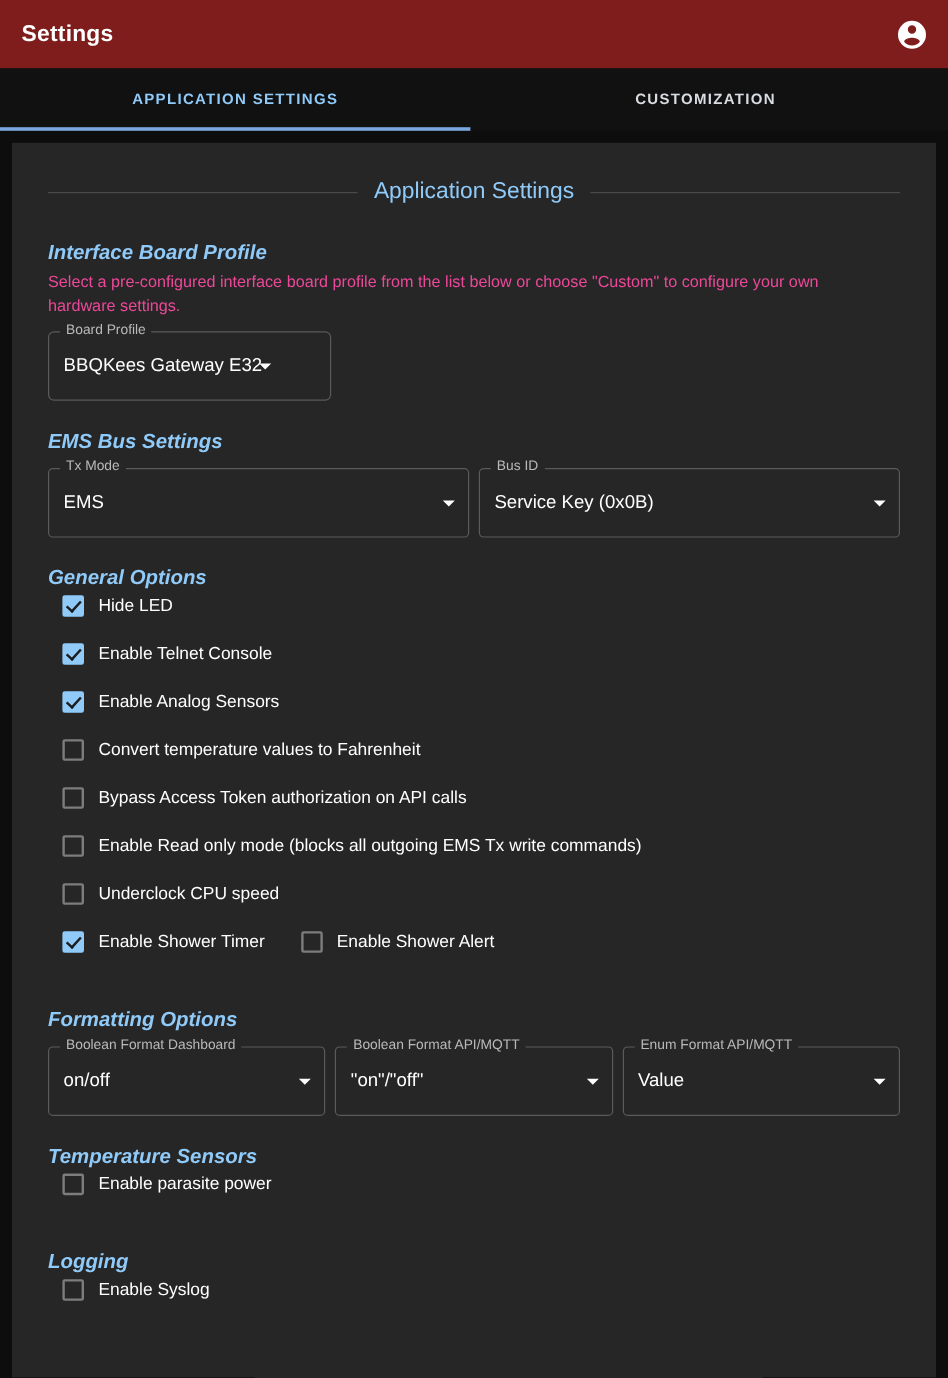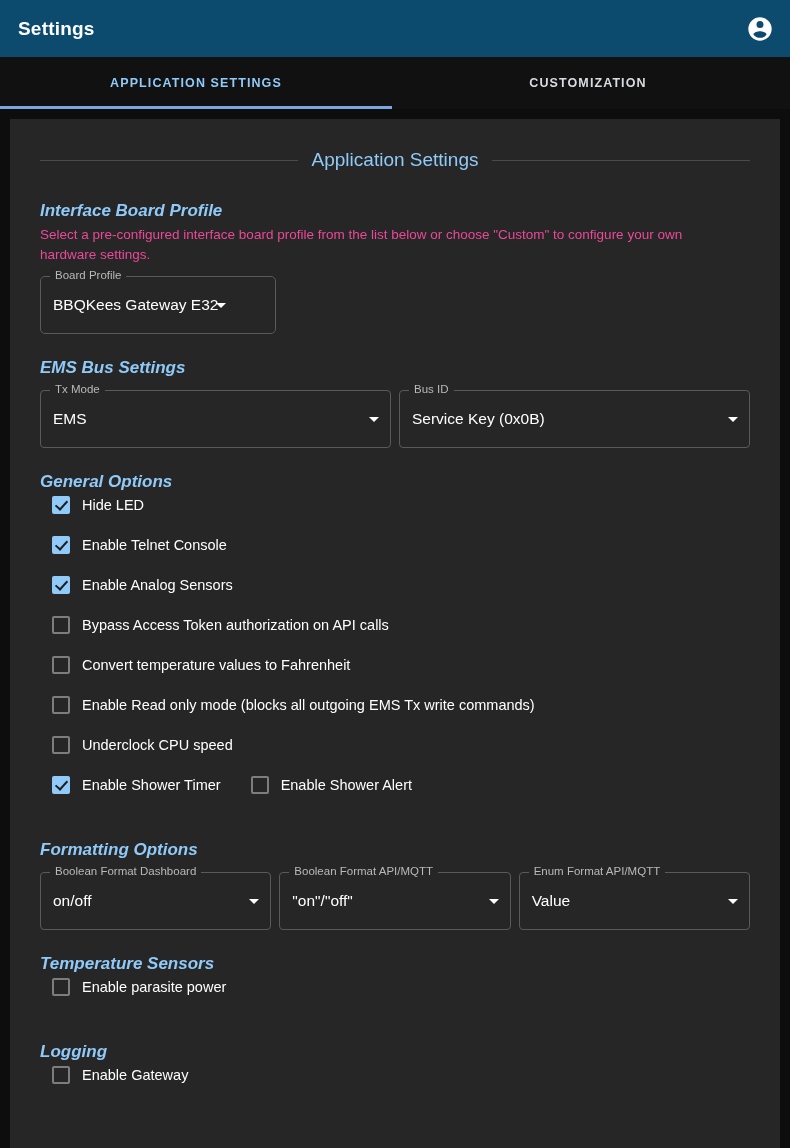--- a/index.html
+++ b/index.html
@@ -7,21 +7,21 @@
     margin: 0; padding: 0;
     width: 790px; height: 1148px;
     background: #0d0d0d;
     font-family: "Liberation Sans", sans-serif;
     overflow: hidden;
   }
 
   
   .appbar {
     height: 57px;
-    background: #0c4a6e;
+    background: #7f1d1d;
     display: flex;
     align-items: center;
     justify-content: space-between;
     padding: 0 16px 0 18px;
   }
   .appbar-title {
     color: #ffffff;
     font-size: 19px;
     font-weight: bold;
     letter-spacing: .2px;
@@ -255,27 +255,27 @@
   </div>
   <div class="cb-row">
     <div class="cb-group">
       <div class="cbox on"></div>
       <div class="cb-label">Enable Analog Sensors</div>
     </div>
   </div>
   <div class="cb-row">
     <div class="cb-group">
       <div class="cbox off"></div>
+      <div class="cb-label">Convert temperature values to Fahrenheit</div>
+    </div>
+  </div>
+  <div class="cb-row">
+    <div class="cb-group">
+      <div class="cbox off"></div>
       <div class="cb-label">Bypass Access Token authorization on API calls</div>
-    </div>
-  </div>
-  <div class="cb-row">
-    <div class="cb-group">
-      <div class="cbox off"></div>
-      <div class="cb-label">Convert temperature values to Fahrenheit</div>
     </div>
   </div>
   <div class="cb-row">
     <div class="cb-group">
       <div class="cbox off"></div>
       <div class="cb-label">Enable Read only mode (blocks all outgoing EMS Tx write commands)</div>
     </div>
   </div>
   <div class="cb-row">
     <div class="cb-group">
@@ -322,18 +322,18 @@
     <div class="cb-group">
       <div class="cbox off"></div>
       <div class="cb-label">Enable parasite power</div>
     </div>
   </div>
 
   <div class="section-heading sp">Logging</div>
   <div class="cb-row">
     <div class="cb-group">
       <div class="cbox off"></div>
-      <div class="cb-label">Enable Gateway</div>
+      <div class="cb-label">Enable Syslog</div>
     </div>
   </div>
 
 </div>
 </div>
 
 </body></html>

